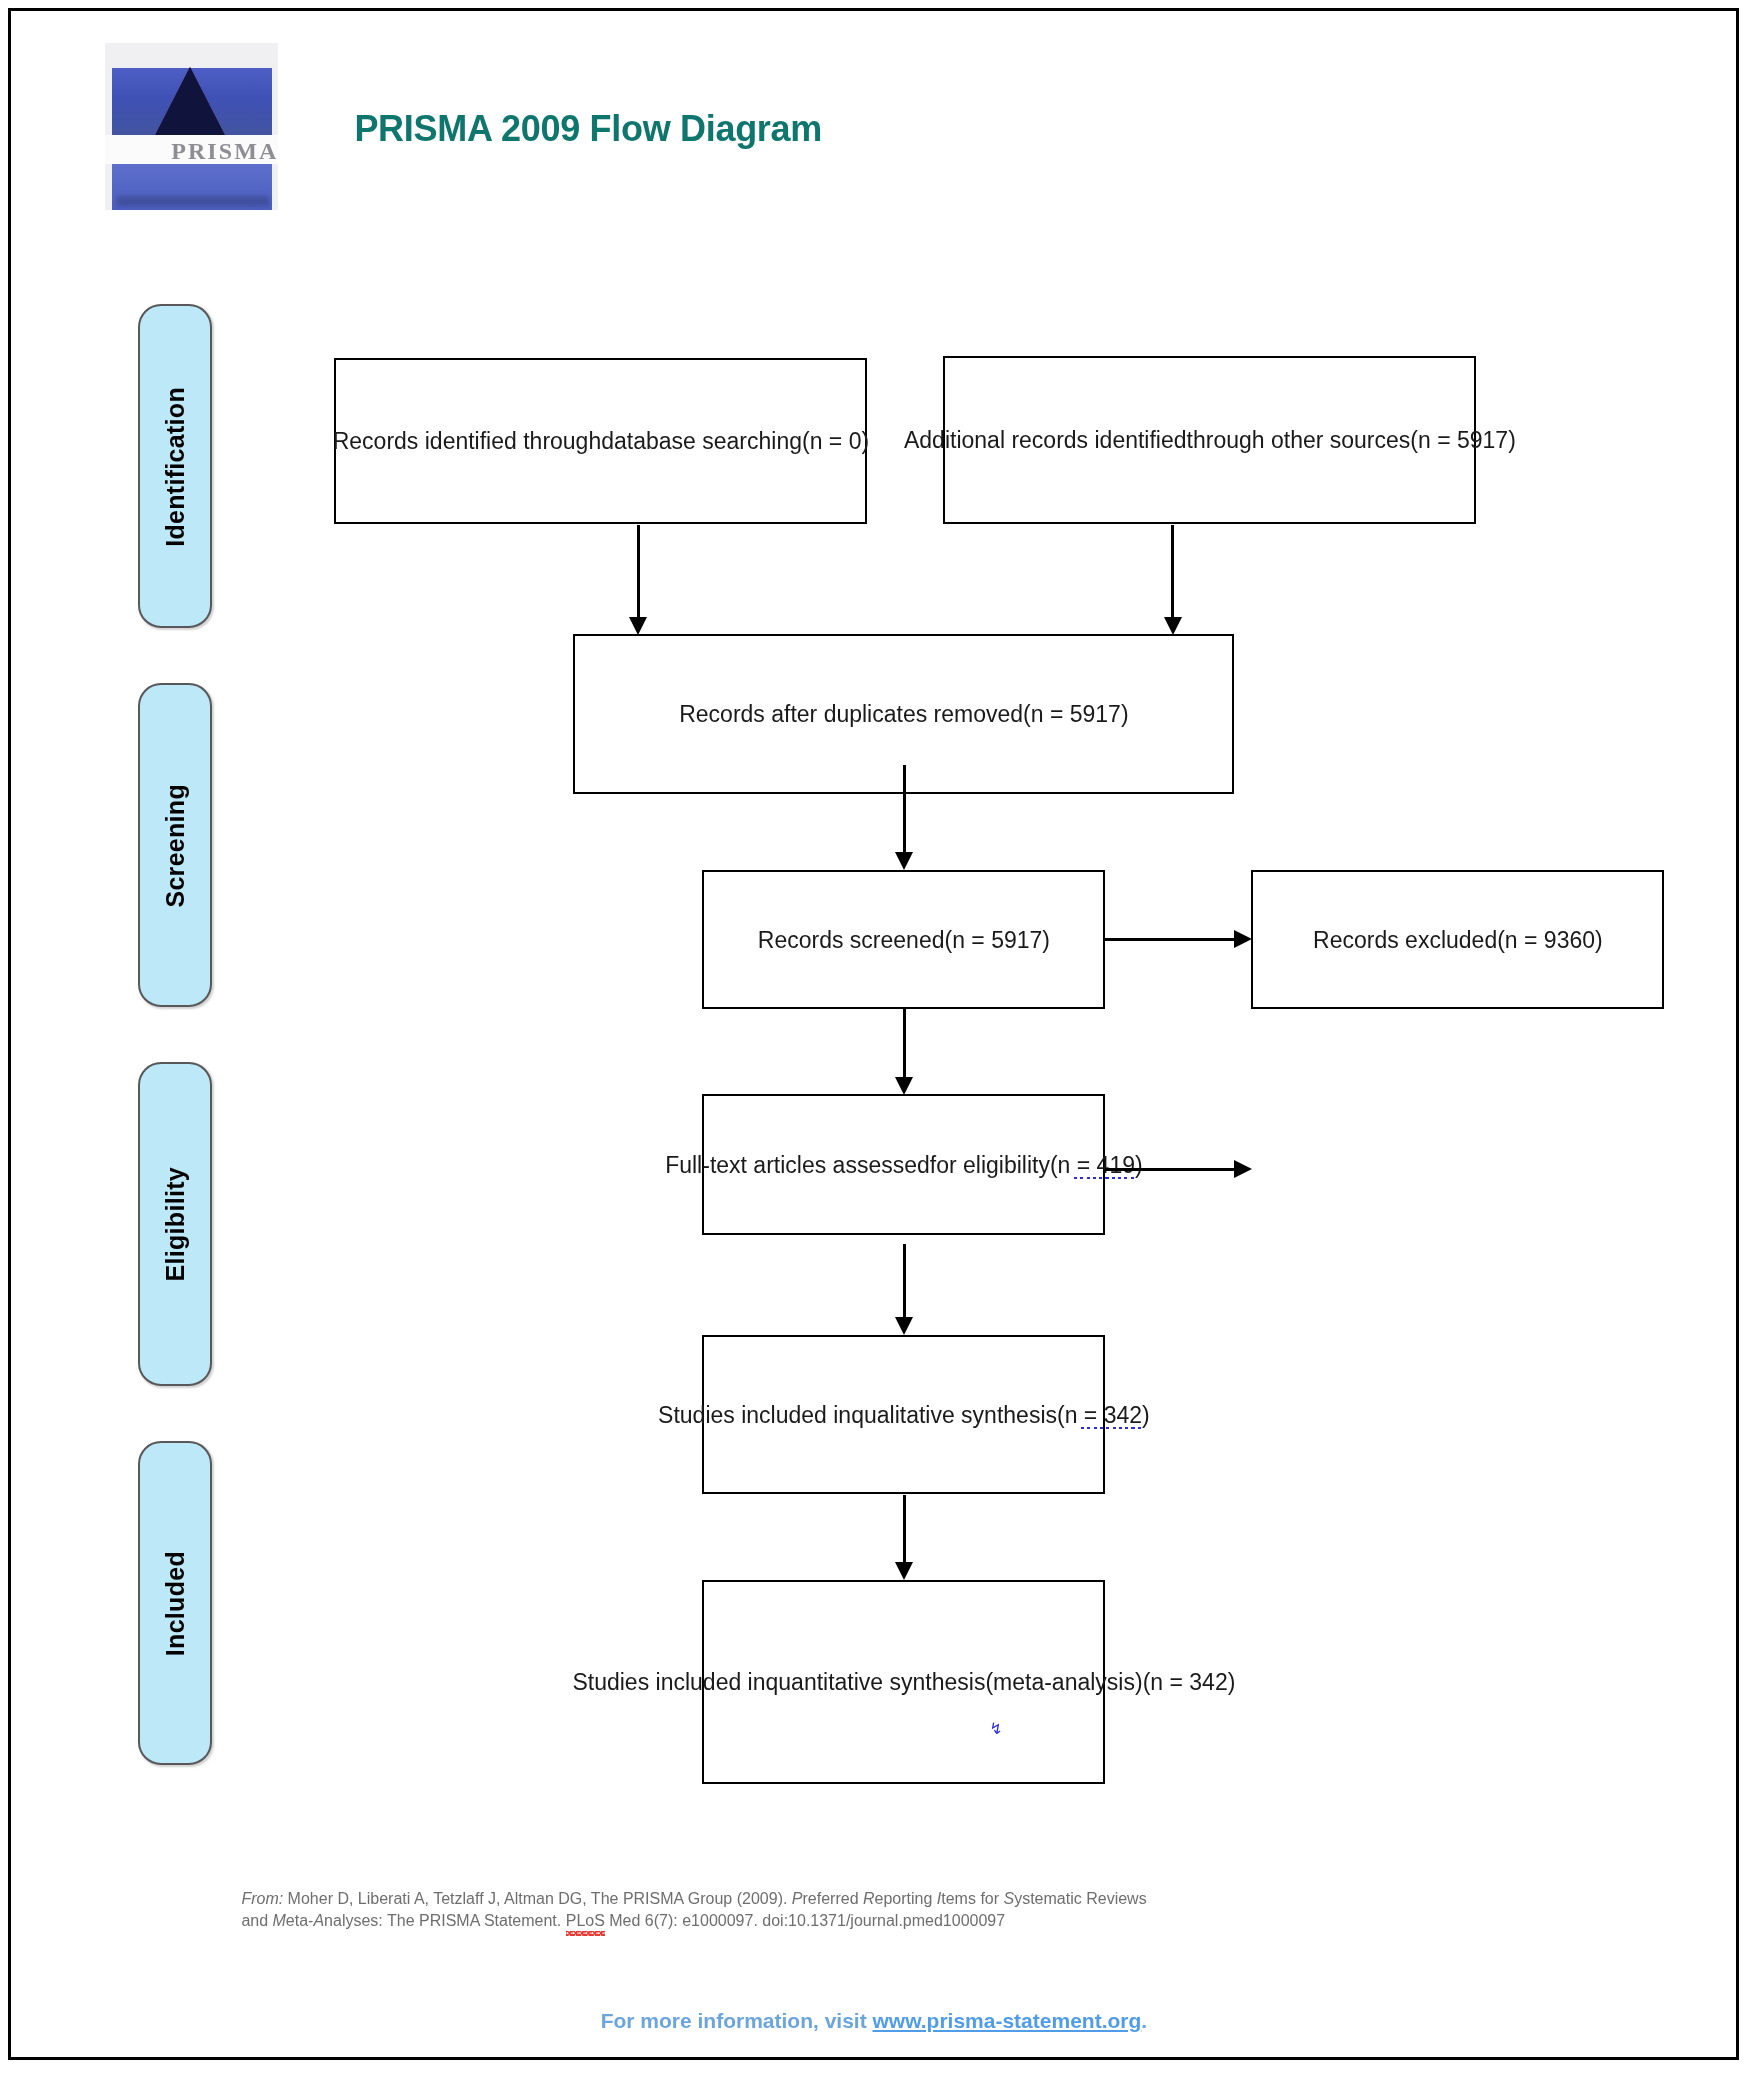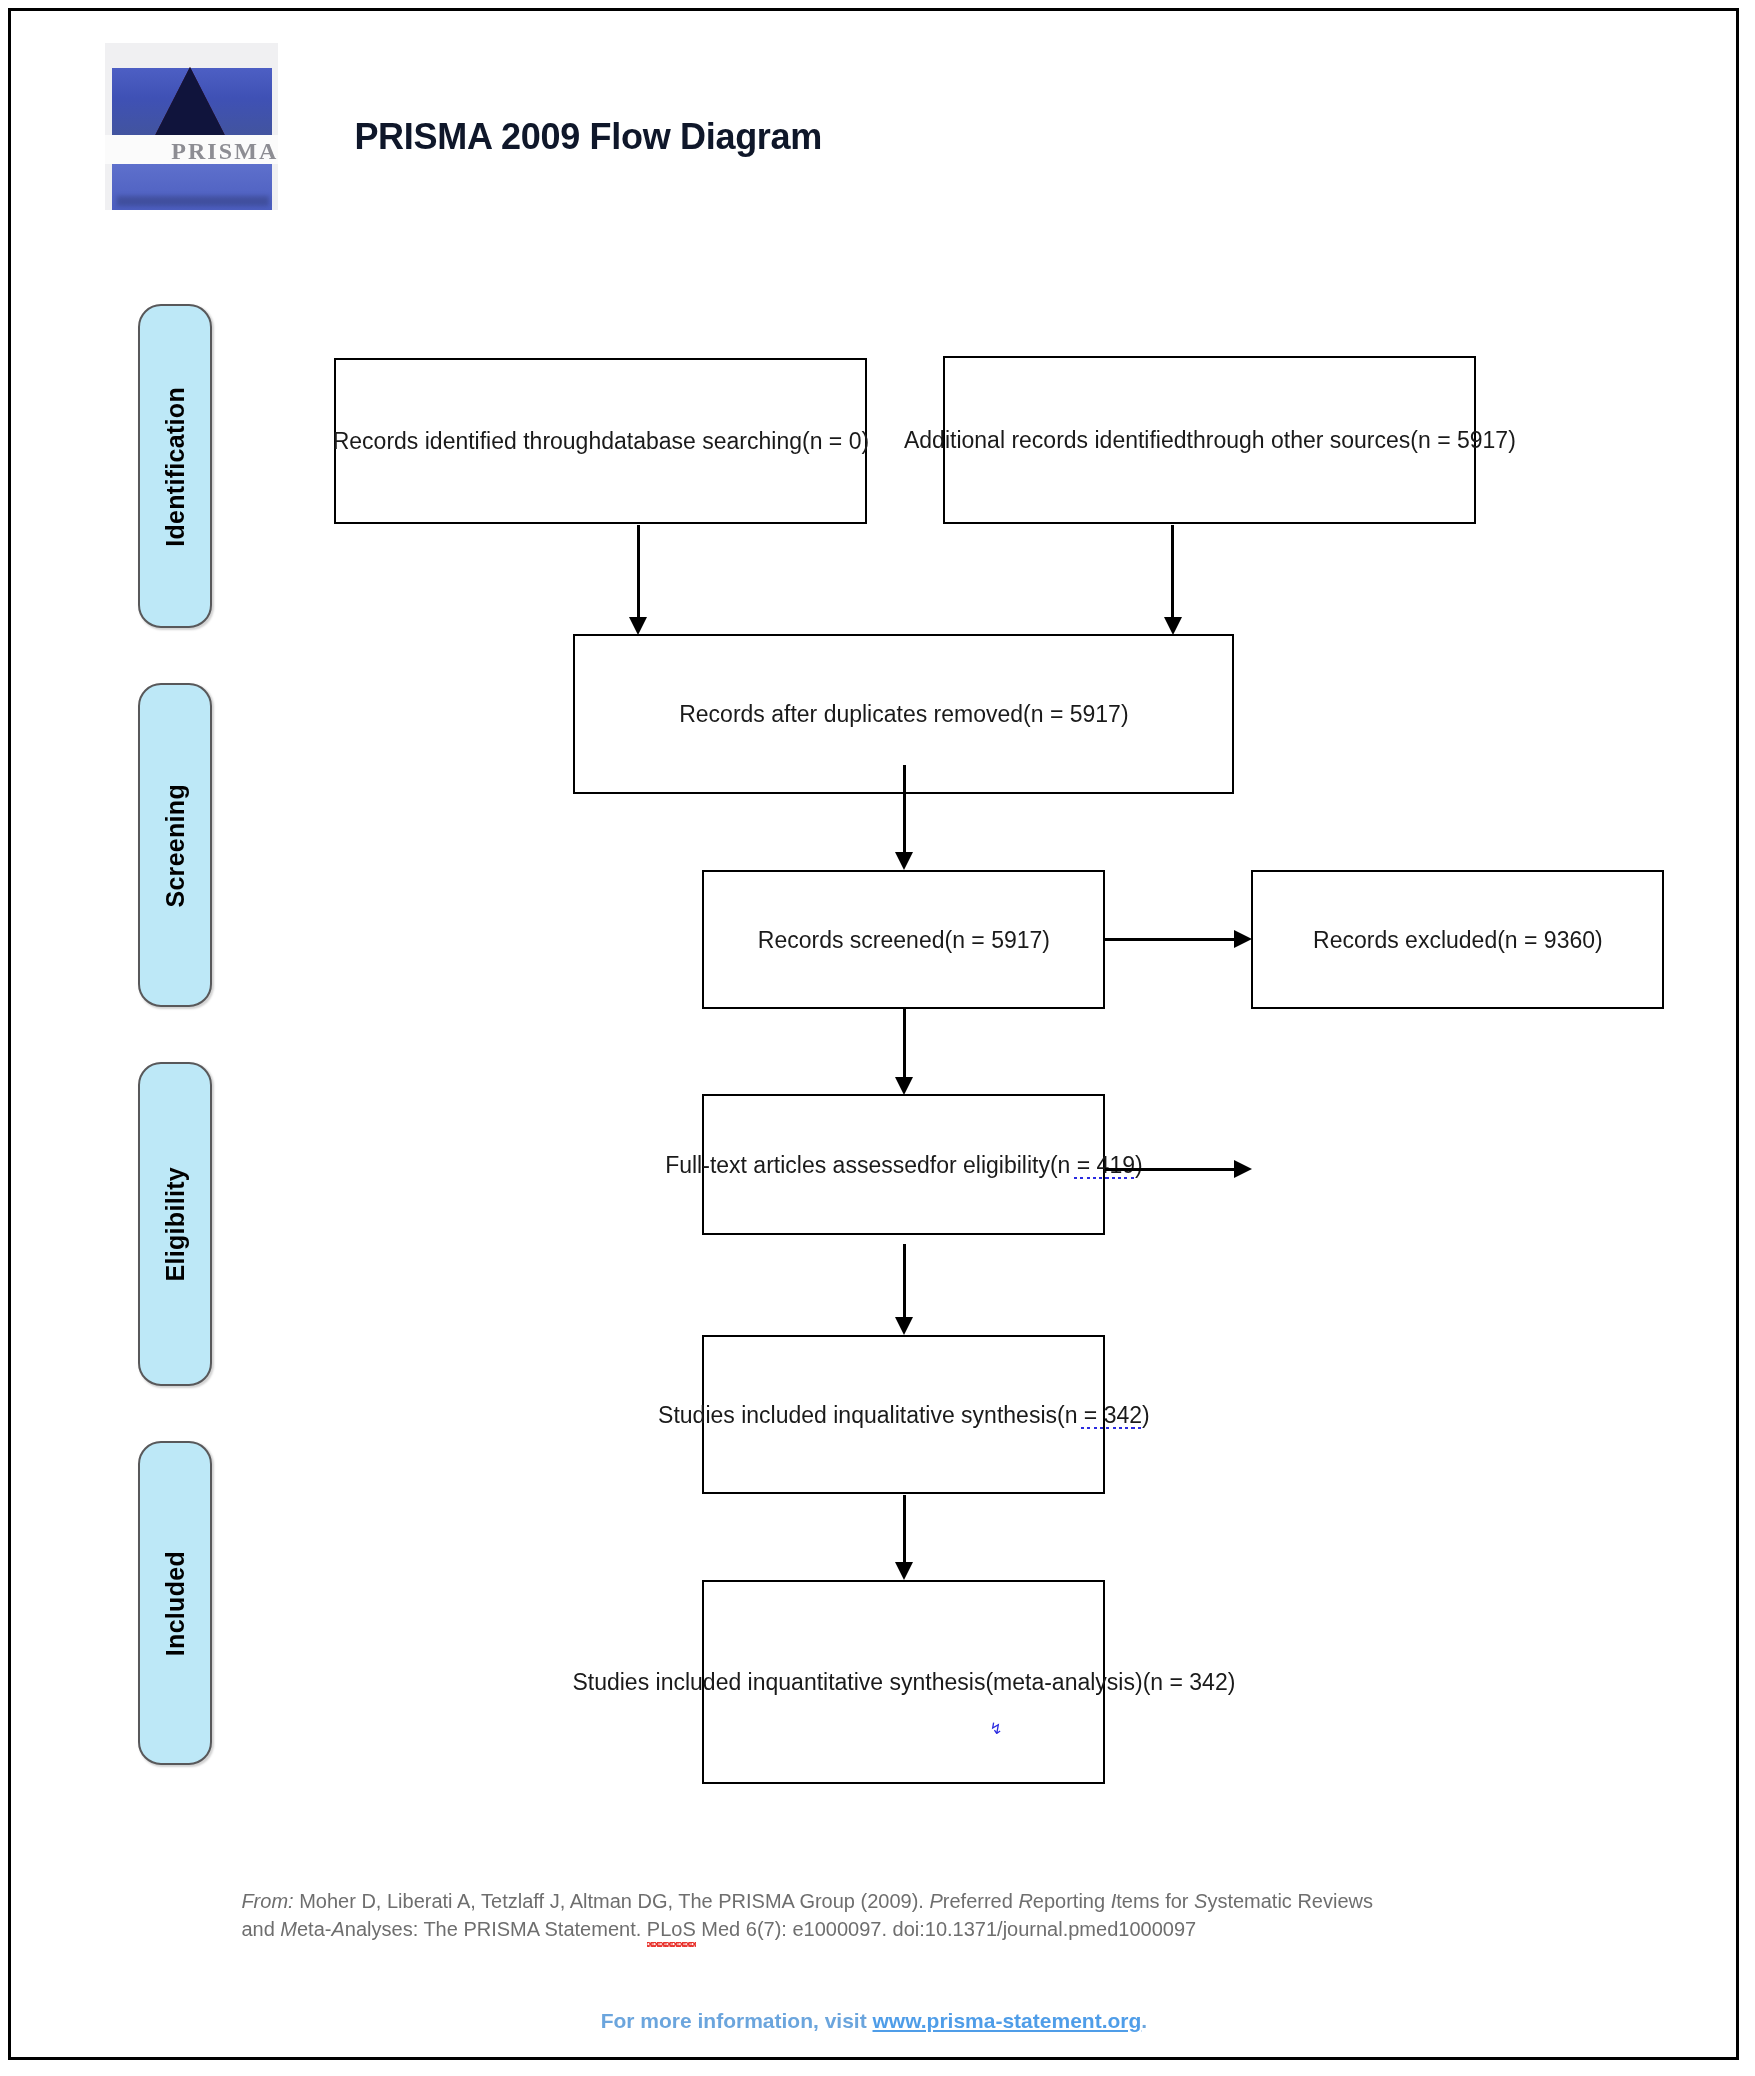--- a/index.html
+++ b/index.html
@@ -94,24 +94,24 @@
     position: absolute;
     left: 11.5px; top: 153px;
     width: 152px; height: 9.4px;
     background: rgba(0,0,0,0.18);
     filter: blur(2.1px);
   }
 
   #page-title {
     position: absolute;
     left: 343px;
-    top: 105px;
+    top: 97px;
     font-size: 36px;
     font-weight: bold;
-    color: #0f172a;
+    color: #0f766e;
     letter-spacing: -0.3px;
     white-space: nowrap;
   }
 
   
   .stage-label {
     position: absolute;
     background: #bde8f7;
     border: 2.1px solid #58585a;
     border-radius: 23px;
@@ -211,21 +211,21 @@
   }
 
   
   #footer {
     position: absolute;
     left: 230px;
     top: 1877px;
     width: 1433px;
   }
   .cite-line {
-    font-size: 20px;
+    font-size: 16px;
     line-height: 1.38;
     color: #6e6e6e;
     font-family: "Liberation Sans", sans-serif;
   }
   .cite-line i { font-style: italic; }
   .redwavy {
     position: relative;
     display: inline-block;
   }
   .redwavy::after {

